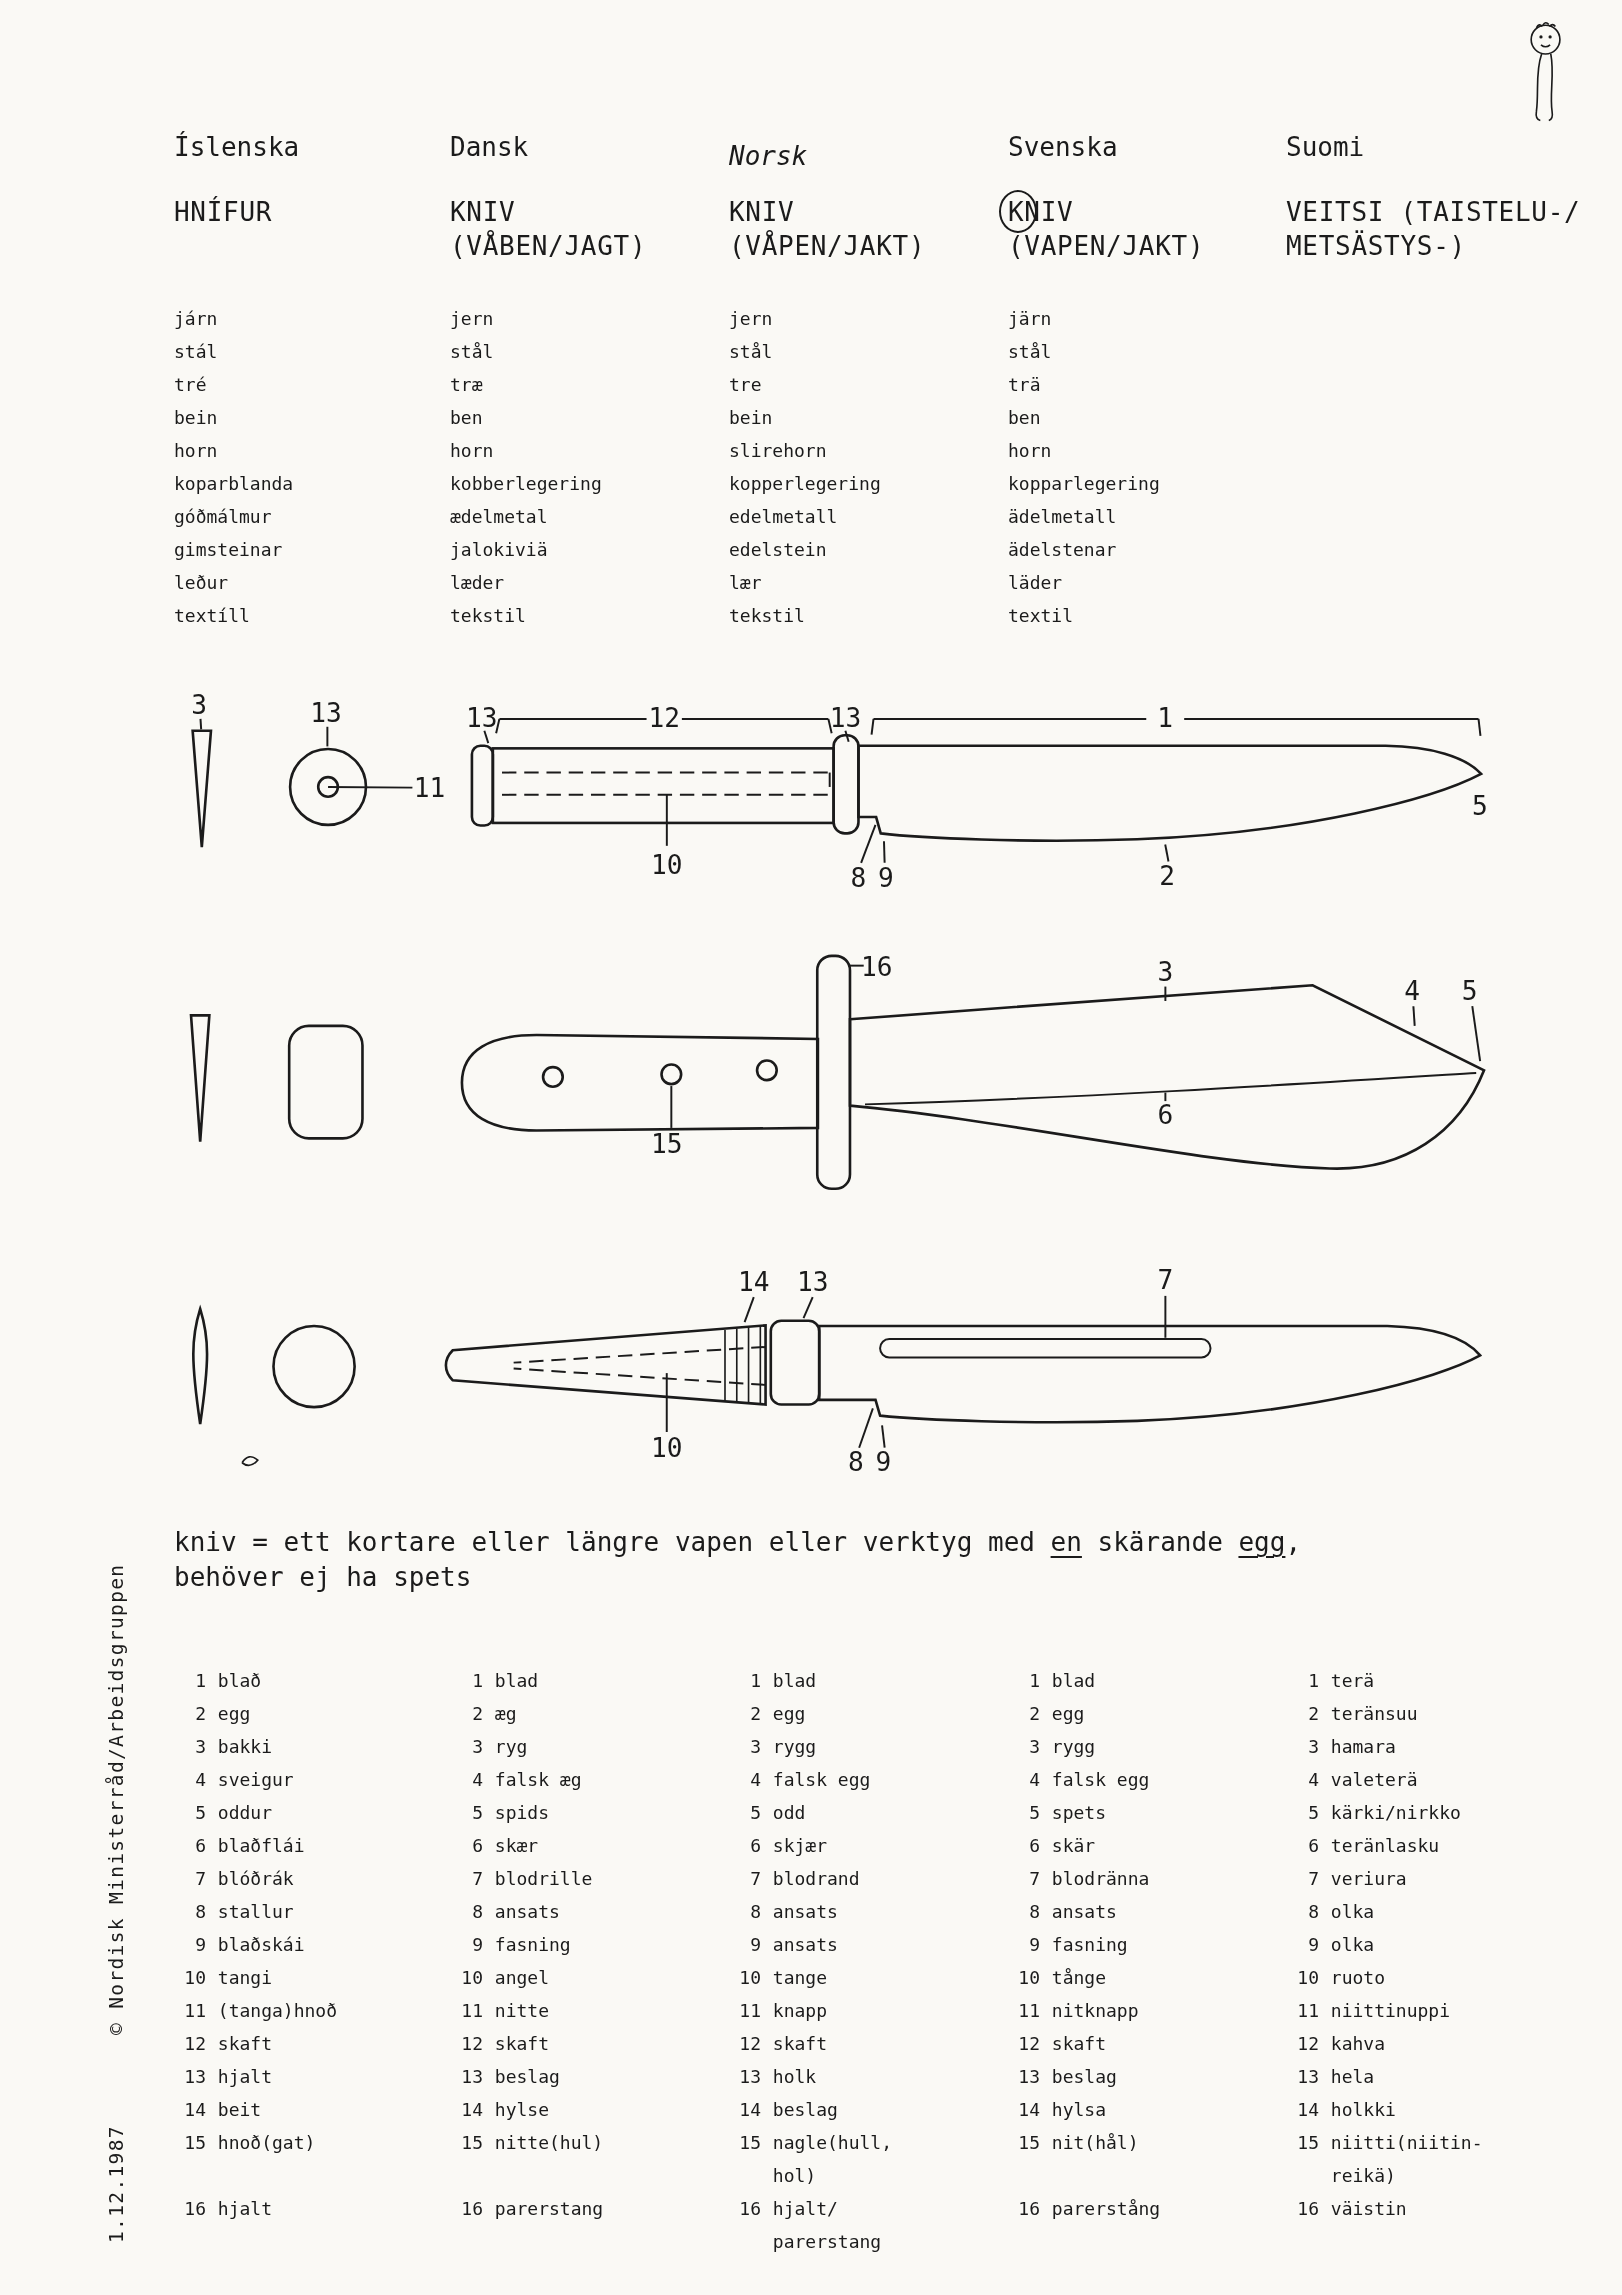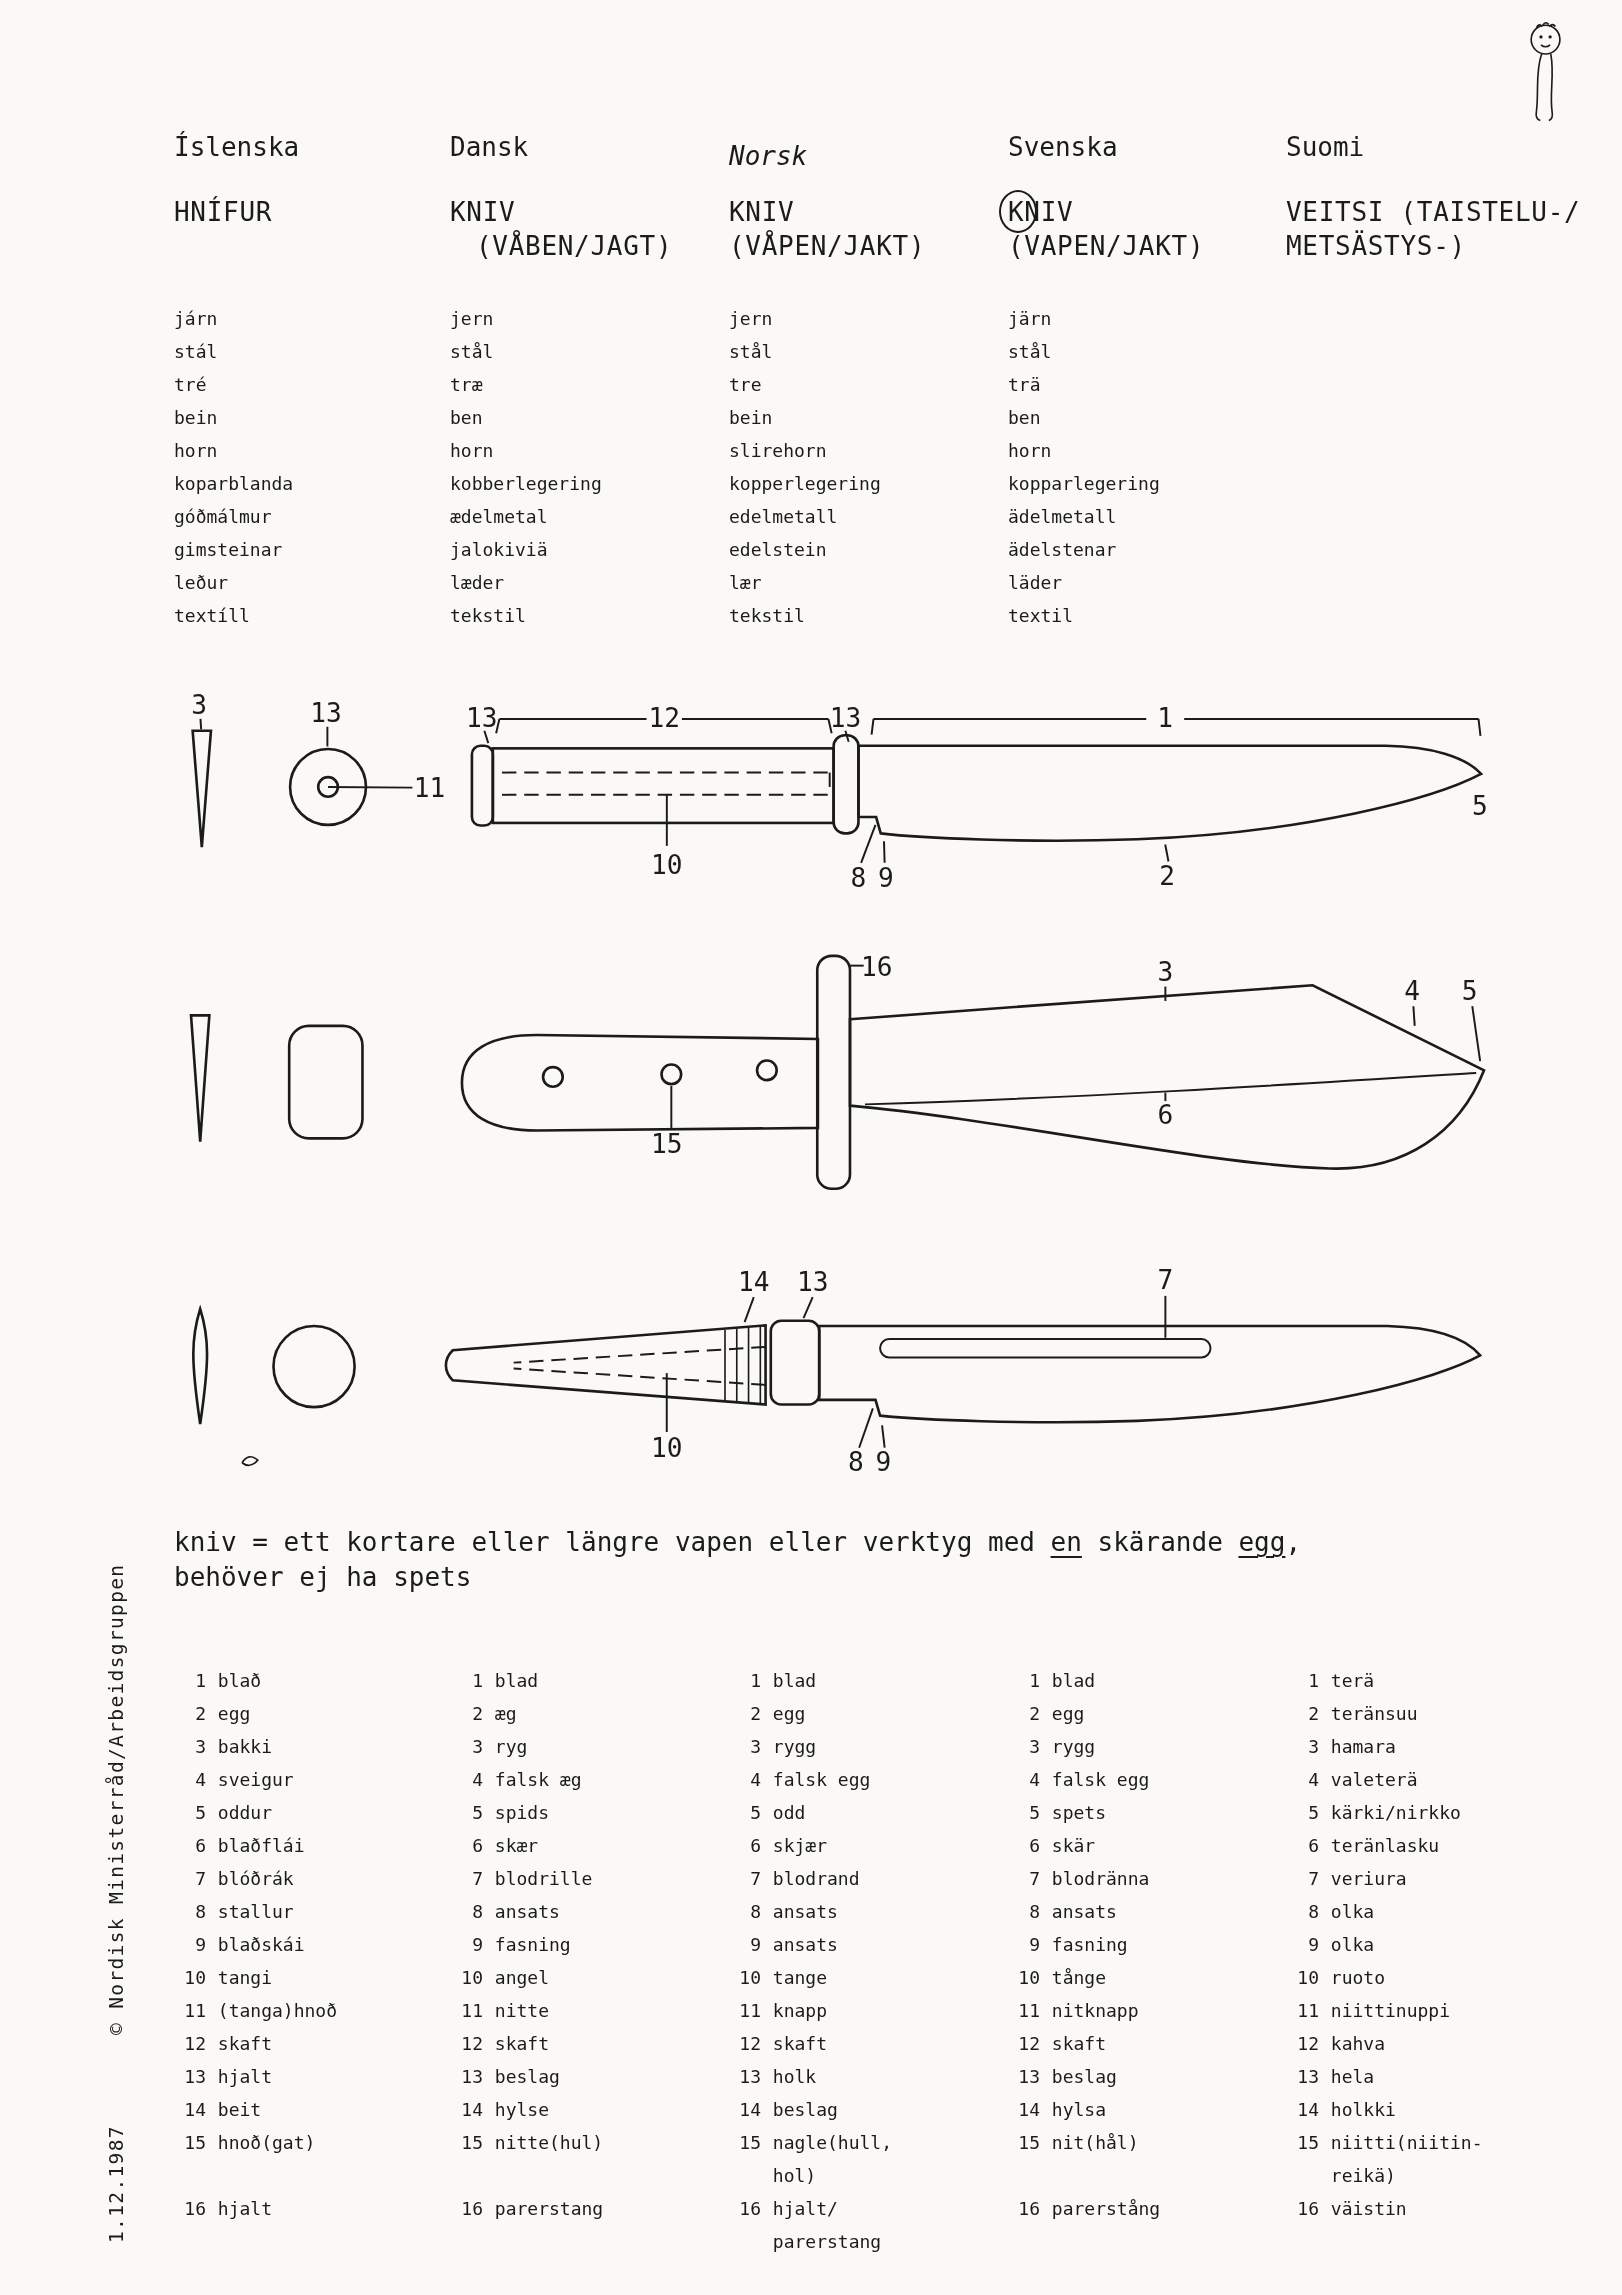--- a/index.html
+++ b/index.html
@@ -39,21 +39,21 @@
 <div class="page">
 
   <div class="t lang" style="left:174px; top:131px;">Íslenska</div>
   <div class="t lang" style="left:450px; top:131px;text-align:center;">Dansk</div>
   <div class="t lang" style="left:729px; top:140px;font-style:italic;">Norsk</div>
   <div class="t lang" style="left:1008px; top:131px;text-align:right;">Svenska</div>
   <div class="t lang" style="left:1286px; top:131px;">Suomi</div>
 
   <div class="t title" style="left:174px; top:196px;">HNÍFUR</div>
   <div class="t title" style="left:450px; top:196px;">KNIV</div>
-  <div class="t title" style="left:450px; top:230px;margin-left:26px;">(VÅBEN/JAGT)</div>
+  <div class="t title" style="left:450px; top:230px;">(VÅBEN/JAGT)</div>
   <div class="t title" style="left:729px; top:196px;">KNIV</div>
   <div class="t title" style="left:729px; top:230px;">(VÅPEN/JAKT)</div>
   <div class="t title" style="left:1008px; top:196px;"><span class="circled">K</span><span>NIV</span></div>
   <div class="t title" style="left:1008px; top:230px;">(VAPEN/JAKT)</div>
   <div class="t title" style="left:1286px; top:196px;">VEITSI (TAISTELU-/</div>
   <div class="t title" style="left:1286px; top:230px;">METSÄSTYS-)</div>
 
   <div class="col" style="left:174px; top:302px;">
 
   <div class="mat-row">járn</div>

